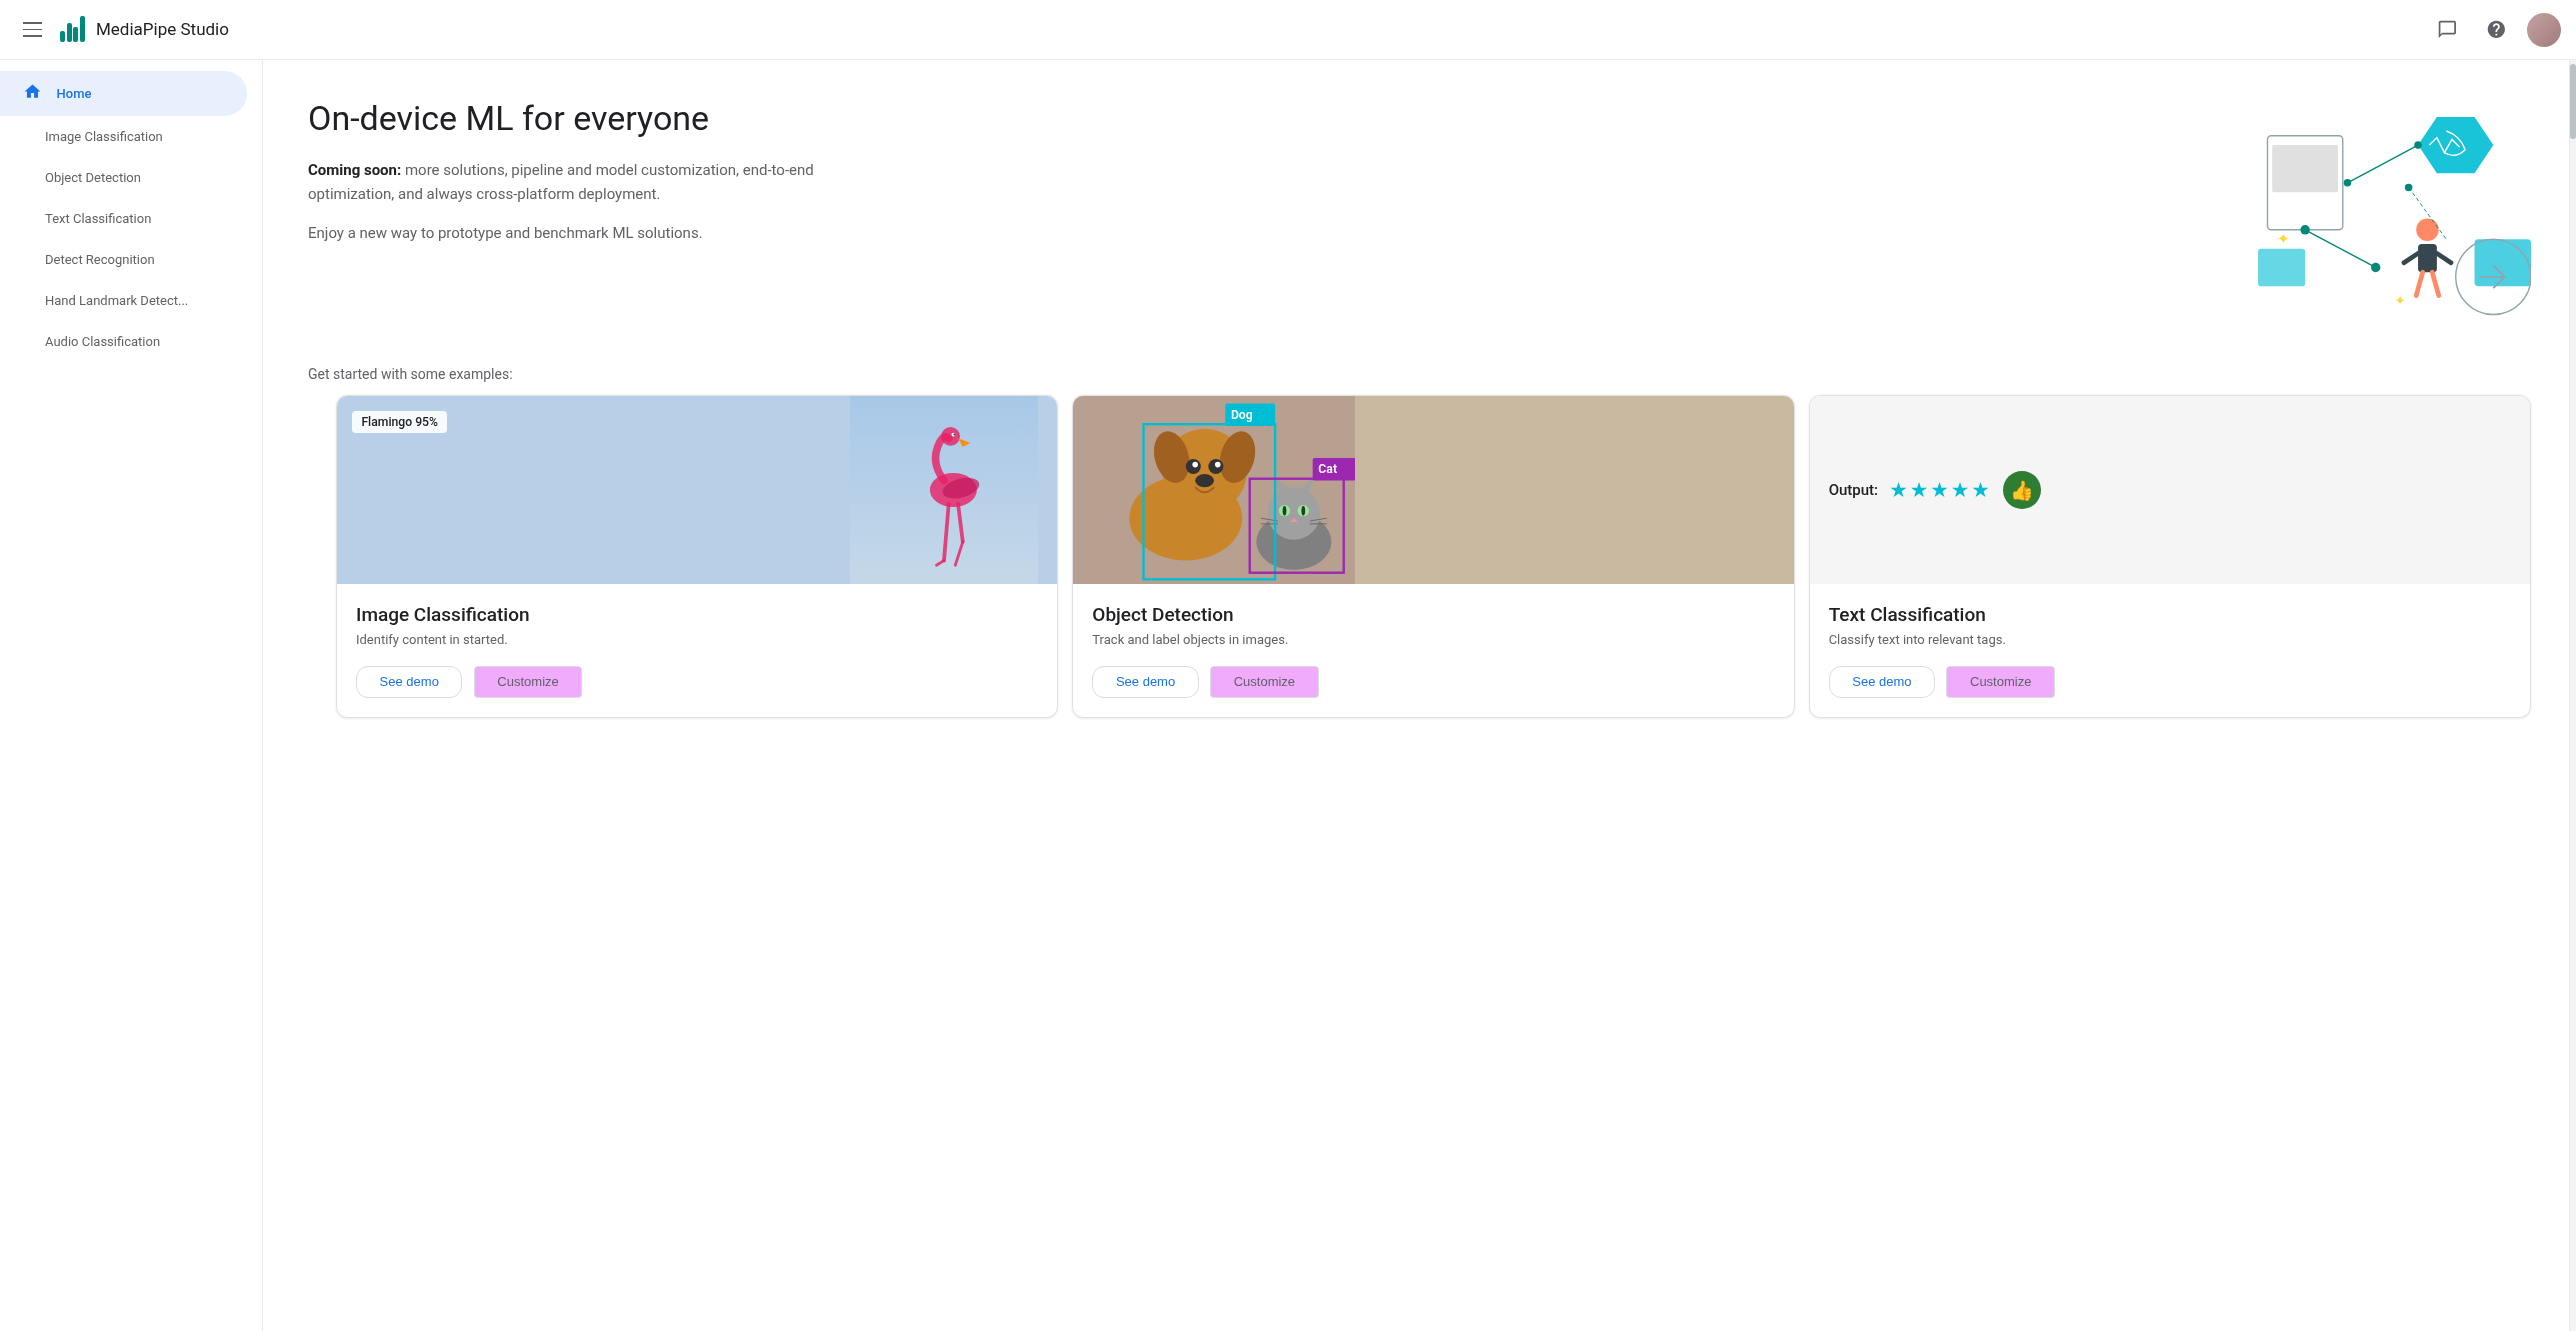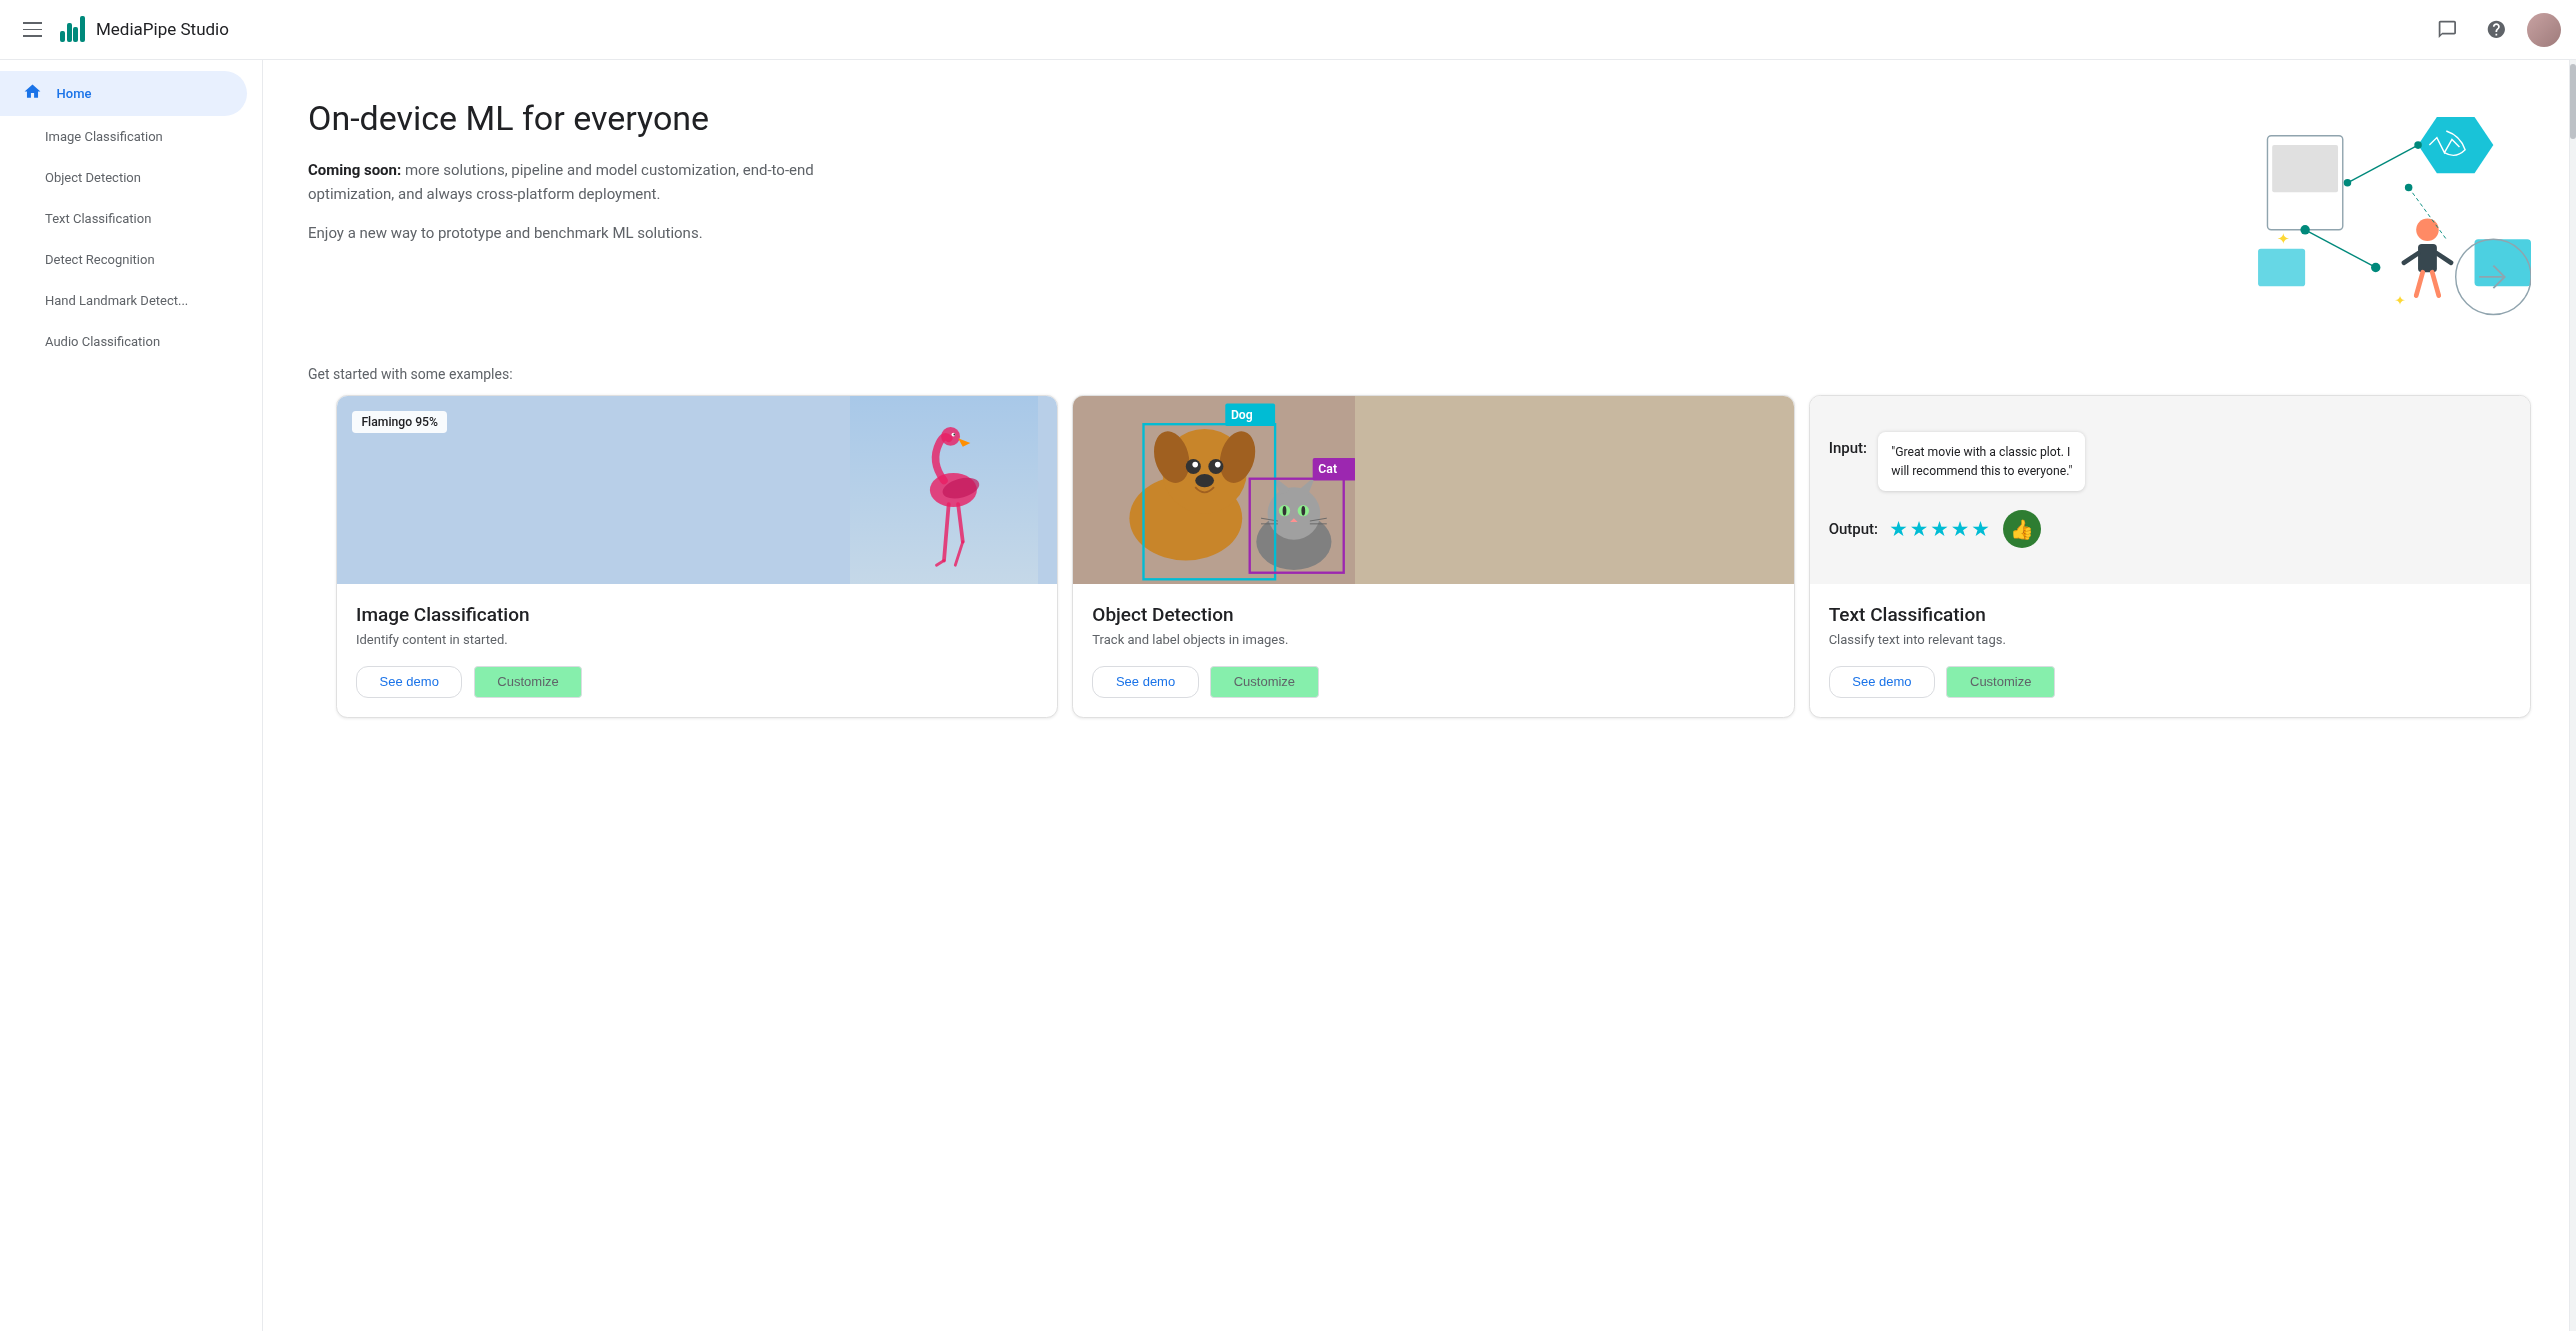--- a/index.html
+++ b/index.html
@@ -117,21 +117,21 @@
       background: #fff;
       color: #1a73e8;
       font-size: 13px;
       cursor: pointer;
       font-weight: 500;
     }
     .btn-customize {
       padding: 7.5px 22.6px;
       border: 0.9px solid #dadce0;
       border-radius: 3.8px;
-      background: #86efac;
+      background: #f0abfc;
       color: #5f6368;
       font-size: 13px;
       cursor: pointer;
     }
 
     
     .flamingo-scene {
       width: 100%; height: 188px; background: #b8cfe8;
       position: relative; display: flex; align-items: center; justify-content: center;
     }
@@ -421,24 +421,20 @@
         </div>
         <div class="card-actions">
           <button class="btn-demo">See demo</button>
           <button class="btn-customize">Customize</button>
         </div>
       </div>
 
       <div class="card">
         <div class="text-scene">
           <div class="text-demo-inner">
-            <div class="text-input-row">
-              <span class="text-input-label">Input:</span>
-              <div class="text-input-box">"Great movie with a classic plot. I will recommend this to everyone."</div>
-            </div>
             <div class="text-output-row">
               <span class="text-output-label">Output:</span>
               <span class="stars">★★★★★</span>
               <div class="thumbs-up">👍</div>
             </div>
           </div>
         </div>
         <div class="card-body">
           <div class="card-title">Text Classification</div>
           <div class="card-desc">Classify text into relevant tags.</div>

